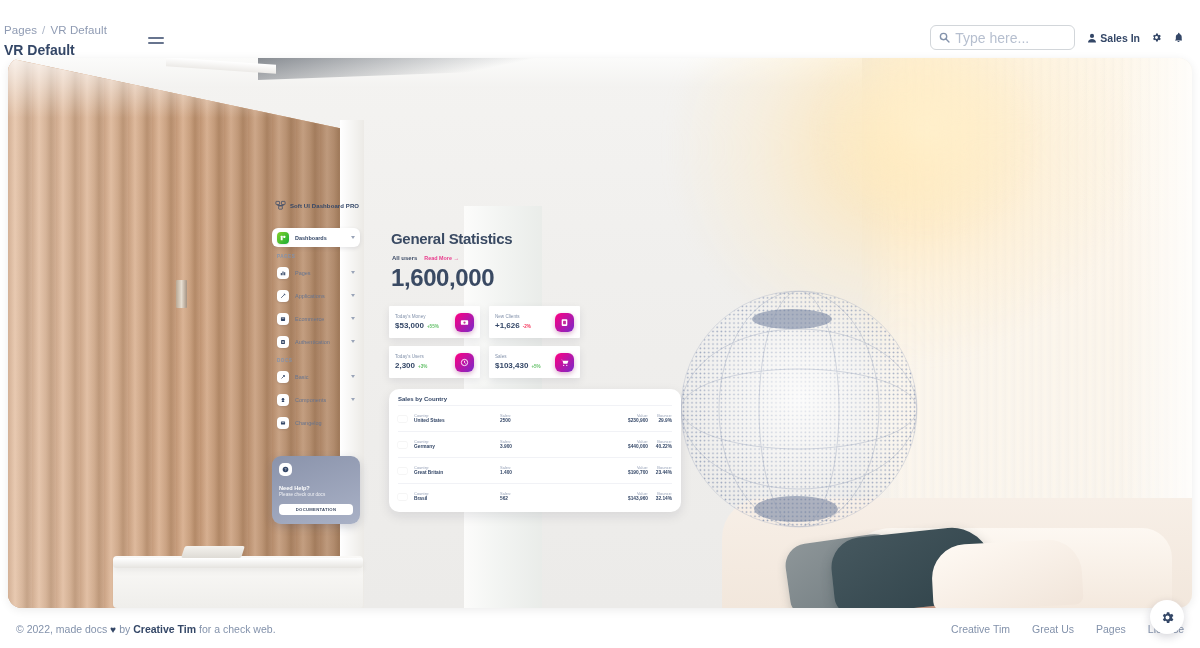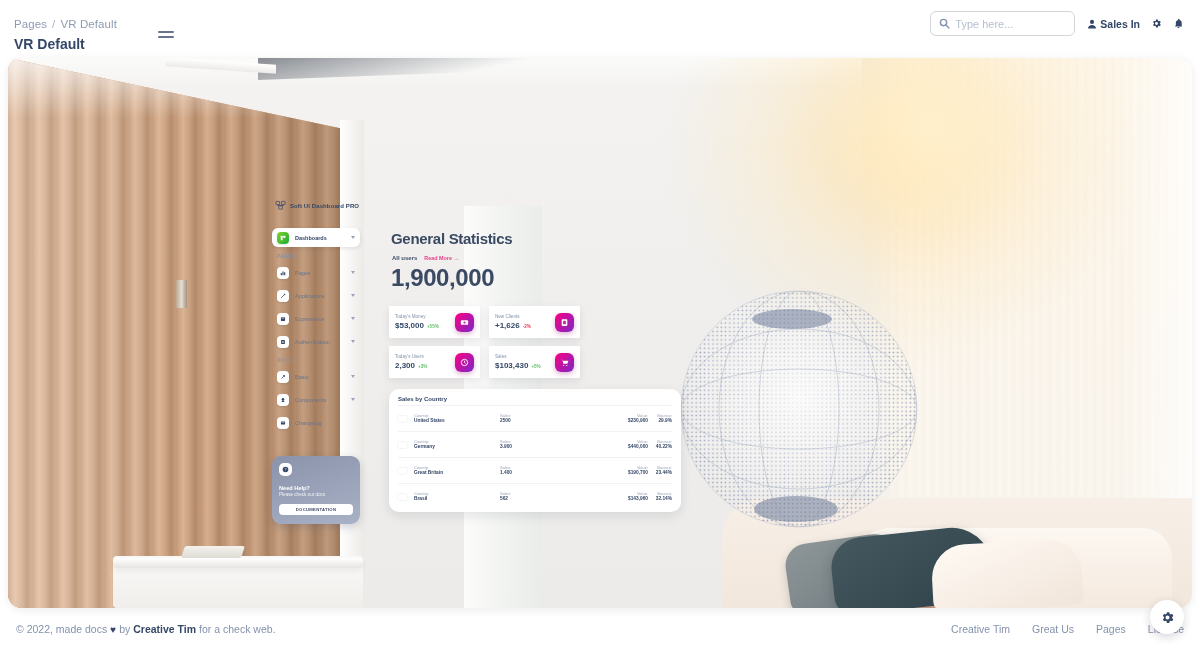--- a/index.html
+++ b/index.html
@@ -6,40 +6,40 @@
   html, body {
     width: 1200px; height: 648px;
     background: #fff;
     font-family: "Liberation Sans", sans-serif;
     overflow: hidden;
   }
   .page { position: relative; width:1200px; height:648px; background:#fff; }
 
   
   .topnav {
-    position:absolute; top:2px; left:0; width:1200px; height:52px;
-    display:flex; align-items:flex-end; padding:7px 16px 0 14px;
+    position:absolute; top:16px; left:0; width:1200px; height:52px;
+    display:flex; align-items:flex-start; padding:7px 16px 0 4px;
   }
   .nav-left { display:flex; align-items:flex-start; }
   .breadcrumb-col { display:flex; flex-direction:column; }
   .crumbs { font-size:11.5px; color:#8f9bb3; letter-spacing:.1px; line-height:15px; }
   .crumbs .sep { margin:0 5px; color:#aab4c6; }
   .crumbs .cur { color:#8f9bb3; }
   .page-title { font-size:14px; font-weight:bold; color:#344767; line-height:20px; margin-top:2px; }
   .burger { margin-left:41px; margin-top:14px; display:flex; flex-direction:column; gap:3px; cursor:pointer; }
   .burger span { display:block; width:16px; height:2px; background:#67748e; border-radius:1px; }
 
   .nav-right { position:absolute; right:16px; top:9px; display:flex; align-items:center; gap:0; }
   .searchbox {
     width:145px; height:25px; border:1px solid #d2d6da; border-radius:6px;
     display:flex; align-items:center; padding:0 8px; background:#fff;
   }
   .searchbox .sicon { width:11px; height:11px; flex:none; margin-right:5px; }
   .searchbox input {
-    border:0; outline:0; font-size:11px; color:#8f9bb3; width:100%;
+    border:0; outline:0; font-size:14px; color:#8f9bb3; width:100%;
     font-family:"Liberation Sans", sans-serif; background:transparent;
   }
   .searchbox input::placeholder { color:#b6bfcf; }
   .signin { display:flex; align-items:center; gap:3px; margin-left:12px; font-size:10.5px; color:#344767; font-weight:bold; cursor:pointer; }
   .nav-ico { margin-left:11px; cursor:pointer; display:flex; align-items:center; }
 
   
   .stage {
     position:absolute; left:8px; top:58px; width:1184px; height:550px;
     border-radius:14px; overflow:hidden;
@@ -463,21 +463,21 @@
     </div>
 
     <div class="gs-title">General Statistics</div>
     <div class="gs-sub">
       <span class="gs-allusers">All users</span>
       <span class="gs-readmore">
         <span>Read More</span>
         <span>→</span>
       </span>
     </div>
-    <div class="gs-big">1,900,000</div>
+    <div class="gs-big">1,600,000</div>
 
     <div class="mini-cards">
 
       <div class="mini-card">
         <div>
           <div class="mc-label">Today's Money</div>
           <div class="mc-row">
             <span class="mc-val">$53,000</span>
             <span class="mc-delta up">+55%</span>
           </div>

